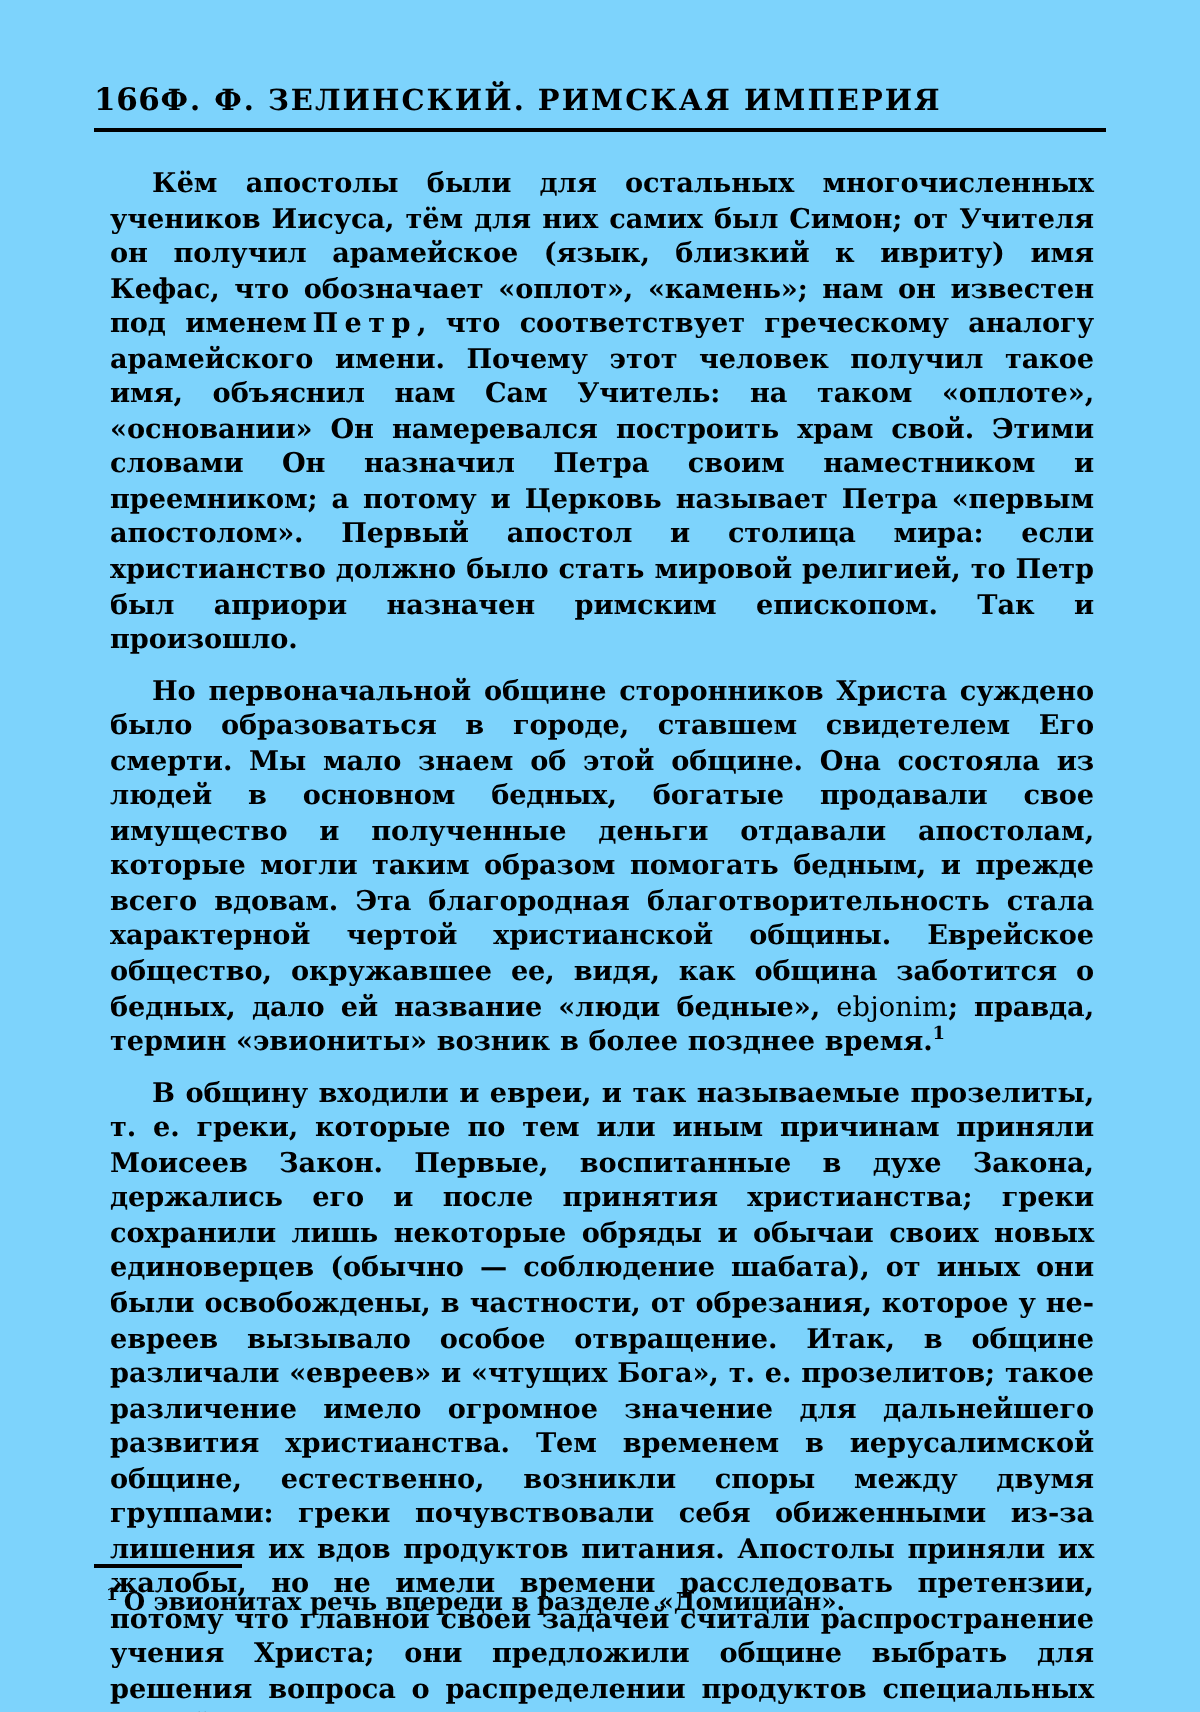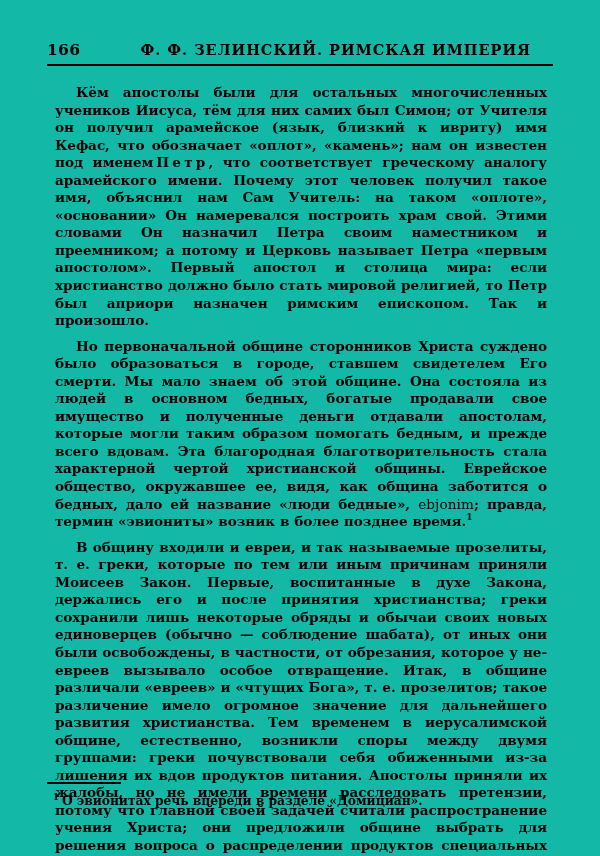--- a/index.html
+++ b/index.html
@@ -12,21 +12,21 @@
     height: 856px;
     overflow: hidden;
     font-family: "DejaVu Serif", "Liberation Serif", serif;
     color: #000000;
   }
 
   .page {
     position: relative;
     width: 600px;
     height: 856px;
-    background: #14b8a6;
+    background: #7dd3fc;
     box-sizing: border-box;
   }
 
   
   .header {
     position: absolute;
     left: 47px;
     top: 40px;
     width: 506px;
     height: 30px;
@@ -38,21 +38,21 @@
   }
   .folio {
     font-family: "DejaVu Serif", "Liberation Serif", serif;
     font-weight: bold;
     font-size: 15.5px;
     letter-spacing: 0.3px;
     white-space: nowrap;
   }
   .running-title {
     flex: 1;
-    text-align: right;
+    text-align: left;
     font-family: "DejaVu Serif", "Liberation Serif", serif;
     font-weight: bold;
     font-size: 14.5px;
     letter-spacing: 1.0px;
     white-space: nowrap;
     padding-right: 22px;
   }
   .header-rule {
     position: absolute;
     left: 0;

